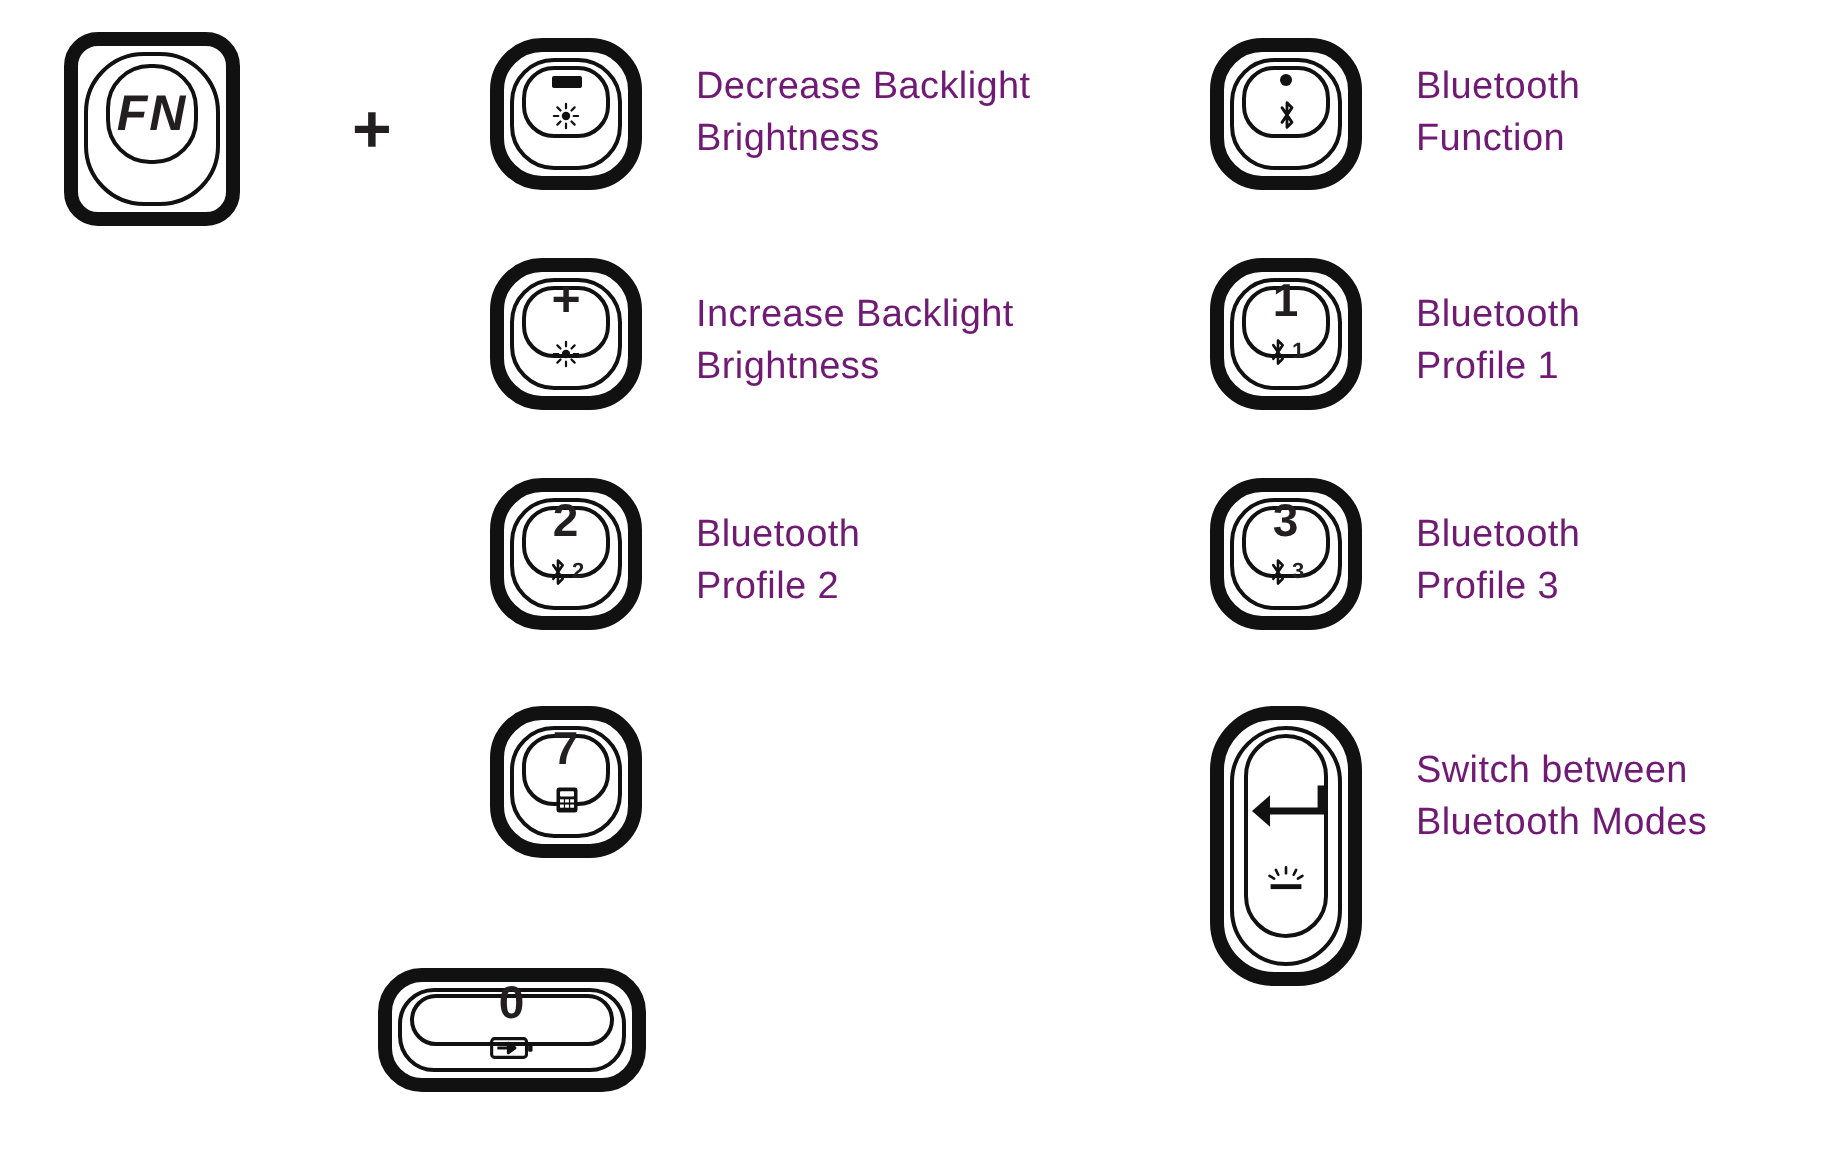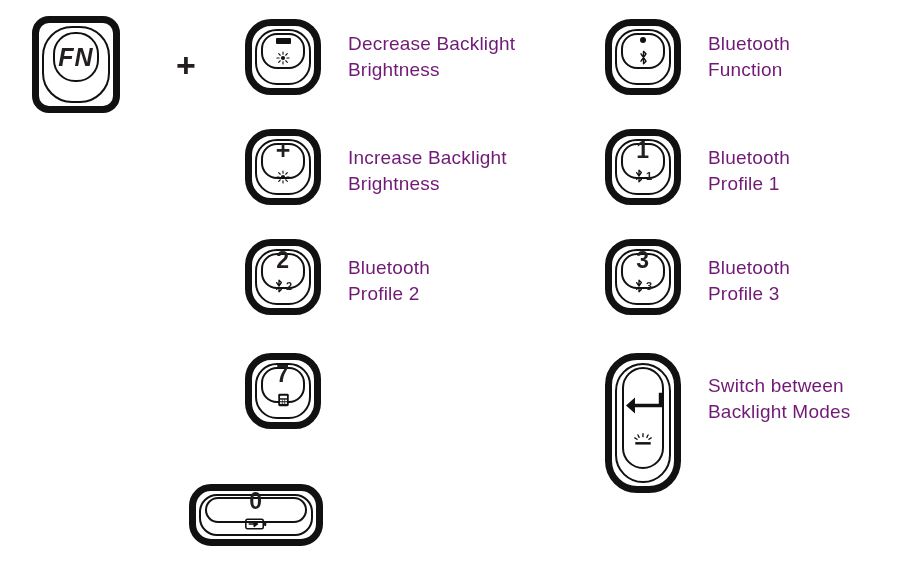--- a/index.html
+++ b/index.html
@@ -334,21 +334,21 @@
           <line x1="5.2" y1="2.2" x2="6.6" y2="5.0"></line>
           <line x1="16.8" y1="2.2" x2="15.4" y2="5.0"></line>
           <line x1="1.6" y1="5.6" x2="4.2" y2="7.2"></line>
           <line x1="20.4" y1="5.6" x2="17.8" y2="7.2"></line>
         </g>
         <rect x="2.2" y="10.4" width="17.6" height="2.8" fill="#111111"></rect>
       </svg>
     </div>
   </div>
   <div class="label" style="left:708px; top:373px;">Switch between
-Backlight Modes</div>
+Bluetooth Modes</div>
 
   <div class="key wide" style="left:189px; top:484px;">
     <div class="mid"></div>
     <div class="cap">
       <span class="legend-main">0</span>
       <span class="legend-sub">
         <svg width="22" height="12" viewBox="0 0 24 13">
           <rect x="0.9" y="1.4" width="19" height="10.2" rx="1.6" fill="none" stroke="#111111" stroke-width="1.7"></rect>
           <rect x="20.8" y="4.4" width="2.4" height="4.2" rx="0.8" fill="#111111"></rect>
           <path d="M4 6.5 L12 6.5 M10 3.9 L13.6 6.5 L10 9.1 Z" fill="#111111" stroke="#111111" stroke-width="1.6" stroke-linejoin="round"></path>

